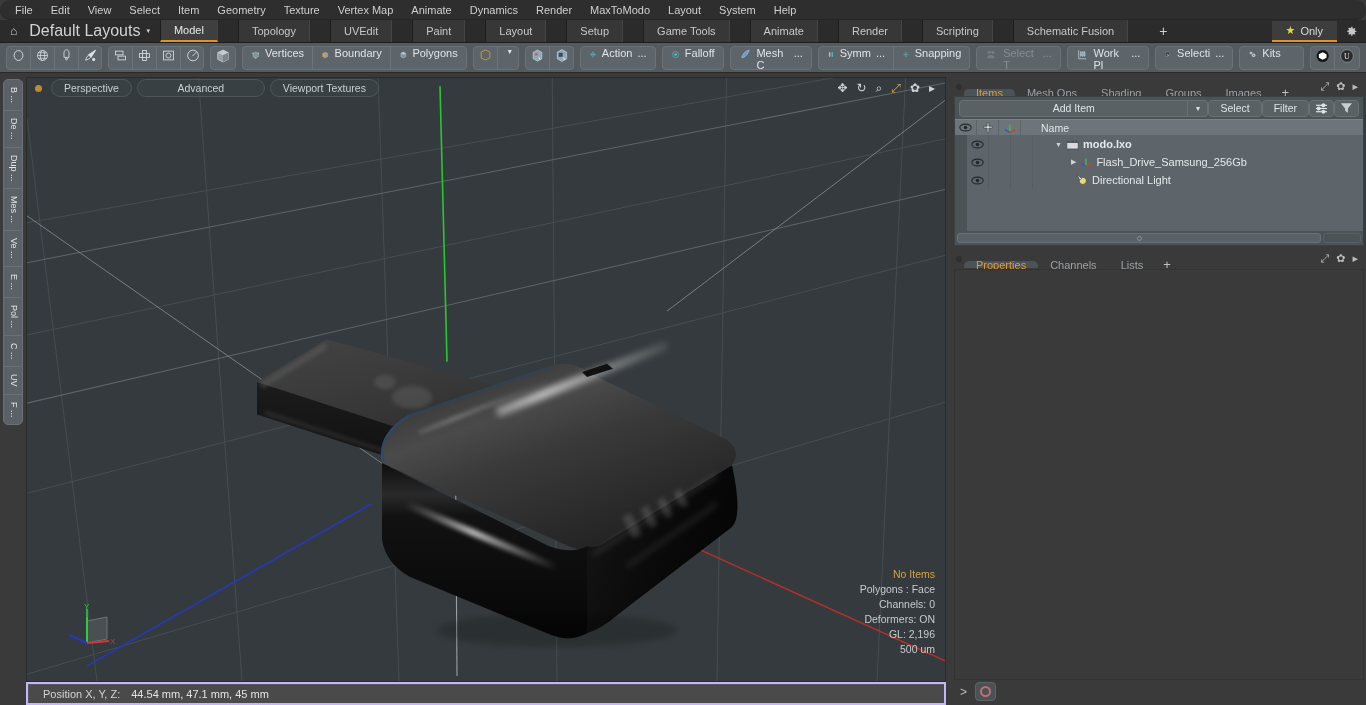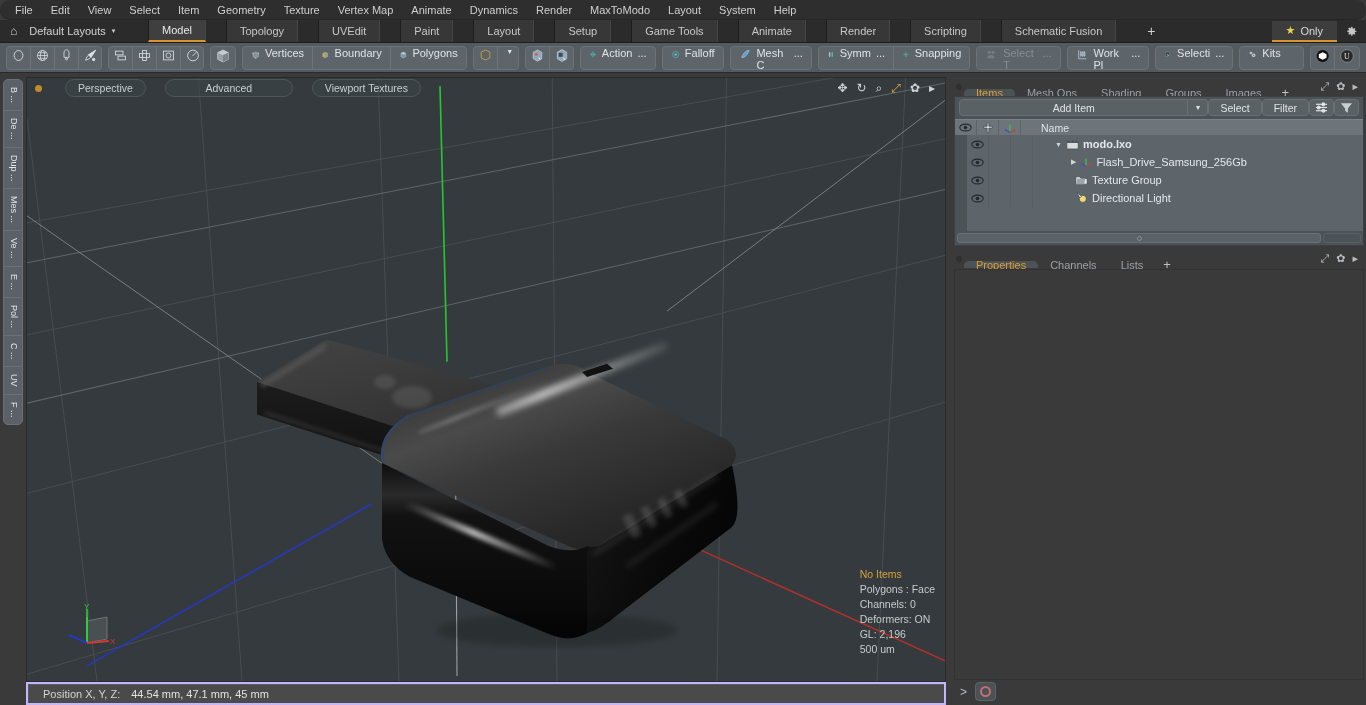--- a/index.html
+++ b/index.html
@@ -29,21 +29,21 @@
   .tabbar {
     height: 23px; background: #2b2b2b;
     display: flex; align-items: stretch; flex: 0 0 23px;
     border-bottom: 1px solid #1d1d1d;
   }
   .layoutsel {
     display: flex; align-items: center; gap: 6px;
     padding: 0 10px 0 4px; min-width: 148px;
   }
   .layoutsel .homeico { color: #c9c9c9; font-size: 12px; padding: 0 6px; }
-  .layoutsel .lbl { color: #d2d2d2; font-size: 11px; }
+  .layoutsel .lbl { color: #d2d2d2; font-size: 16px; }
   .layoutsel .caret { color: #d2d2d2; font-size: 7px; }
   .tabs { display: flex; align-items: stretch; gap: 20px; }
   .tab {
     display: flex; align-items: center; justify-content: center;
     color: #c8c8c8; font-size: 11px; padding: 0 13px;
     border-left: 1px solid #1d1d1d; border-right: 1px solid #444;
     background: #373737; white-space: nowrap; cursor: default;
   }
   .tab.active {
     background: #3f3f3f; color: #e8e8e8;
@@ -108,37 +108,37 @@
 
   
   .vpcol { flex: 1; display: flex; flex-direction: column; min-width: 0; padding: 4px 4px 0 0;}
   .viewport {
     flex: 1; position: relative; overflow: hidden;
     background: #343a3d; border: 1px solid #2a2a2a;
   }
   .vp-header {
     position: absolute; top: 0; left: 0; right: 0; height: 20px;
     display: flex; align-items: center; z-index: 6;
-    padding: 0 4px; gap: 19px;
+    padding: 0 4px; gap: 5px;
   }
   .vp-dot { width: 7px; height: 7px; border-radius: 50%; background: #c08b2c; margin: 0 4px; }
   .vp-pill {
     color: #c9ced1; font-size: 10.5px;
     padding: 2px 12px; border: 1px solid #4e5659;
     border-radius: 9px; background: rgba(62,70,74,0.55); cursor: default;
   }
   .vp-hspacer { flex: 1; }
   .vp-icons { display: flex; align-items: center; gap: 9px; padding-right: 6px; }
   .vp-icons span { color: #cfd4d7; font-size: 12px; cursor: default; }
   .vp-icons span.accent { color: #e0a435; }
 
   
   .vp-stats {
     position: absolute; right: 10px; bottom: 24px;
-    z-index: 5; margin-top: 11px;
+    text-align: right; z-index: 5; margin-top: 11px;
   }
   .vp-stats div { color: #c6cbce; font-size: 10.5px; line-height: 15px; }
   .vp-stats div.noitems { color: #d5a33d; }
 
   
   .gizmo { position: absolute; left: 40px; bottom: 22px; z-index: 5; }
 
   
   .statusbar {
     height: 23px; flex: 0 0 23px; background: #c4b5fd;
@@ -173,21 +173,21 @@
   .ptab.plus { padding: 0 8px; color: #c0c0c0; font-size: 13px;}
   .pt-spacer { flex: 1; }
   .pt-icons { display: flex; align-items: center; gap: 7px; padding: 0 6px; }
   .pt-icons span { color: #b9bdc0; font-size: 11px; cursor: default; }
 
   .items-body {
     background: #4c5357; border: 1px solid #3a4044;
     display: flex; flex-direction: column; height: 150px; flex: 0 0 150px;
   }
   .items-toolrow {
-    height: 22px; display: flex; 
+    height: 22px; display: flex; align-items: center; 
     padding: 2px 4px; flex: 0 0 22px;
   }
   .additem {
     flex: 1; height: 17px; background: #5a6165; border: 1px solid #6a7175;
     border-radius: 4px 0 0 4px; display:flex; align-items:center; justify-content:center;
     color: #dfe3e6; font-size: 10.5px; cursor: default;
   }
   .additem-caret {
     width: 20px; height: 17px; background: #5a6165; border: 1px solid #6a7175;
     border-left: none; border-radius: 0 4px 4px 0;
@@ -826,39 +826,20 @@
           <div class="c">
             <svg class="svgic" width="13" height="9" viewBox="0 0 16 10">
                 <ellipse cx="8" cy="5" rx="7" ry="4.2" fill="none" stroke="#23282b" stroke-width="1.4"></ellipse>
                 <circle cx="8" cy="5" r="2.2" fill="#23282b"></circle>
               </svg>
           </div>
           <div class="c"></div>
           <div class="c"></div>
           <div class="nm" style="padding-left:42px">
             <span>
-              <svg class="svgic" width="13" height="11" viewBox="0 0 16 13">
-                  <path d="M1 2h5l1.5 2H15v7H1z" fill="#e6eaec" stroke="#3a4044" stroke-width=".8"></path>
-                  <path d="M3 4l10 0-2 7H1z" fill="#9aa7ae"></path>
-                </svg>
-            </span>
-            <span>Texture Group</span>
-          </div>
-        </div>
-        <div class="trow">
-          <div class="c">
-            <svg class="svgic" width="13" height="9" viewBox="0 0 16 10">
-                <ellipse cx="8" cy="5" rx="7" ry="4.2" fill="none" stroke="#23282b" stroke-width="1.4"></ellipse>
-                <circle cx="8" cy="5" r="2.2" fill="#23282b"></circle>
-              </svg>
-          </div>
-          <div class="c"></div>
-          <div class="c"></div>
-          <div class="nm" style="padding-left:42px">
-            <span>
               <svg class="svgic" width="13" height="12" viewBox="0 0 14 14">
                   <circle cx="8.5" cy="8" r="4.2" fill="#ecd977" stroke="#3a4044" stroke-width=".8"></circle>
                   <path d="M7 5L2 1l3 6z" fill="#e8ecee" stroke="#3a4044" stroke-width=".7"></path>
                 </svg>
             </span>
             <span>Directional Light</span>
           </div>
         </div>
       </div>
 

